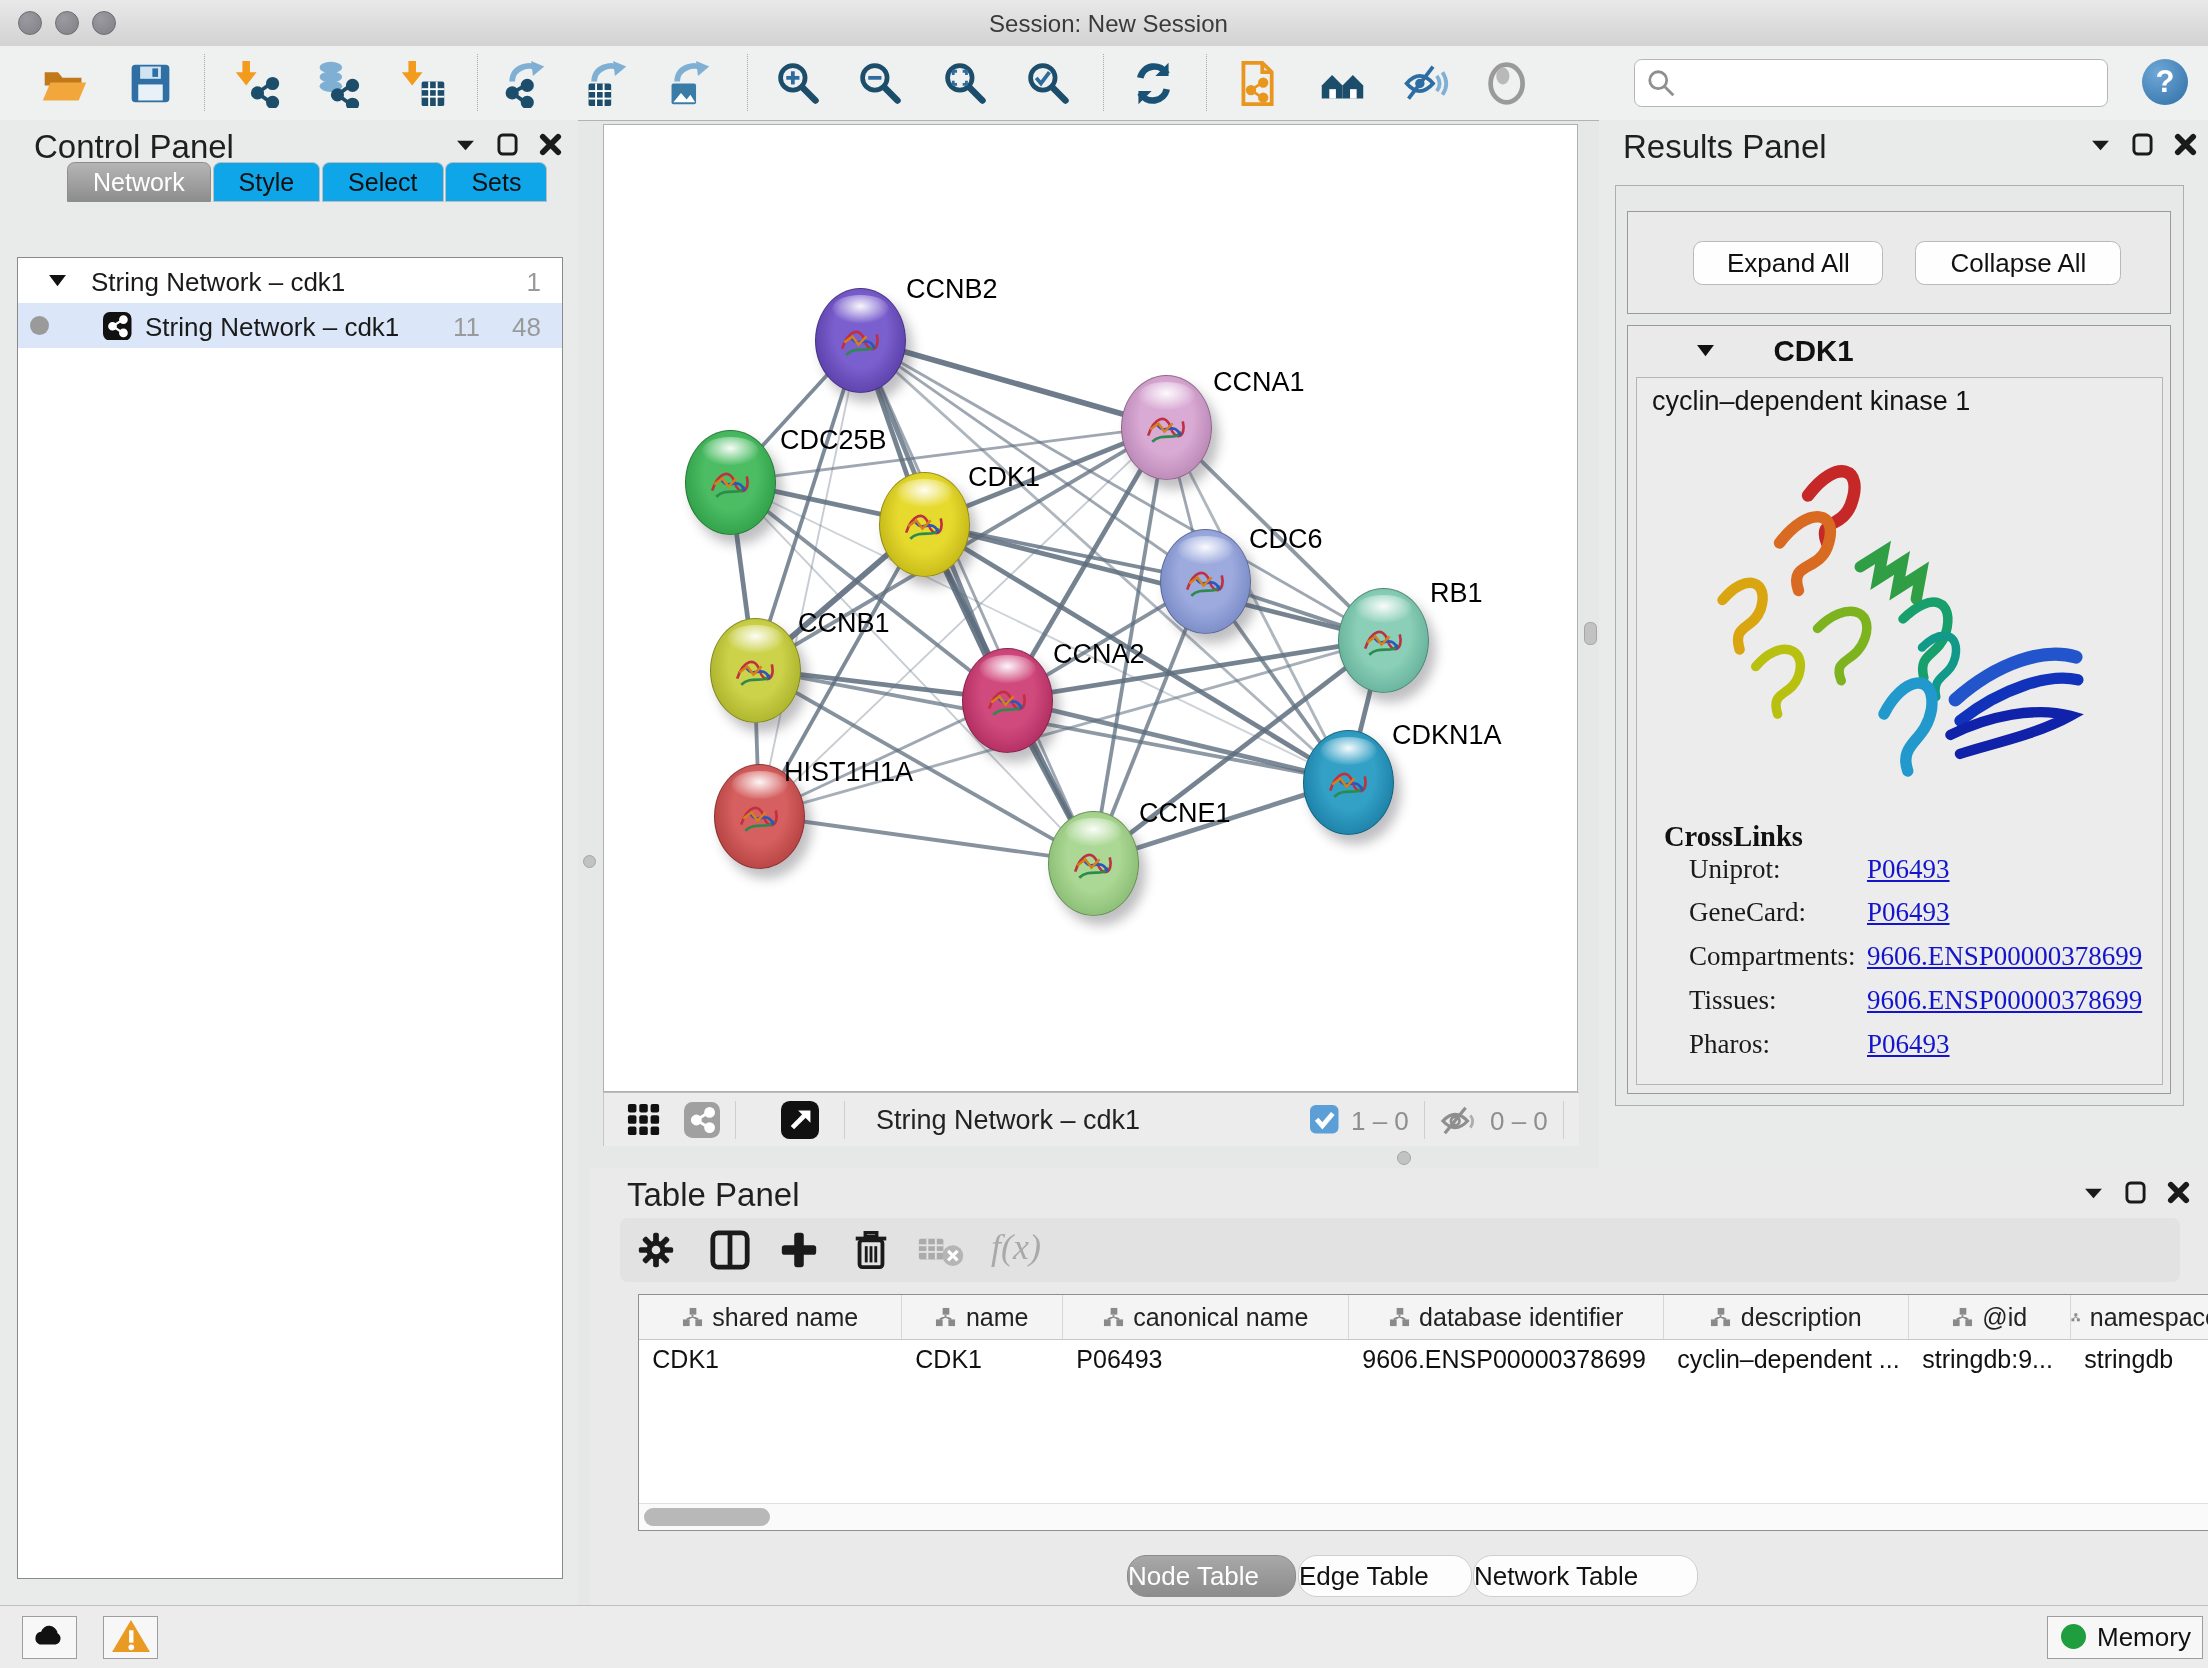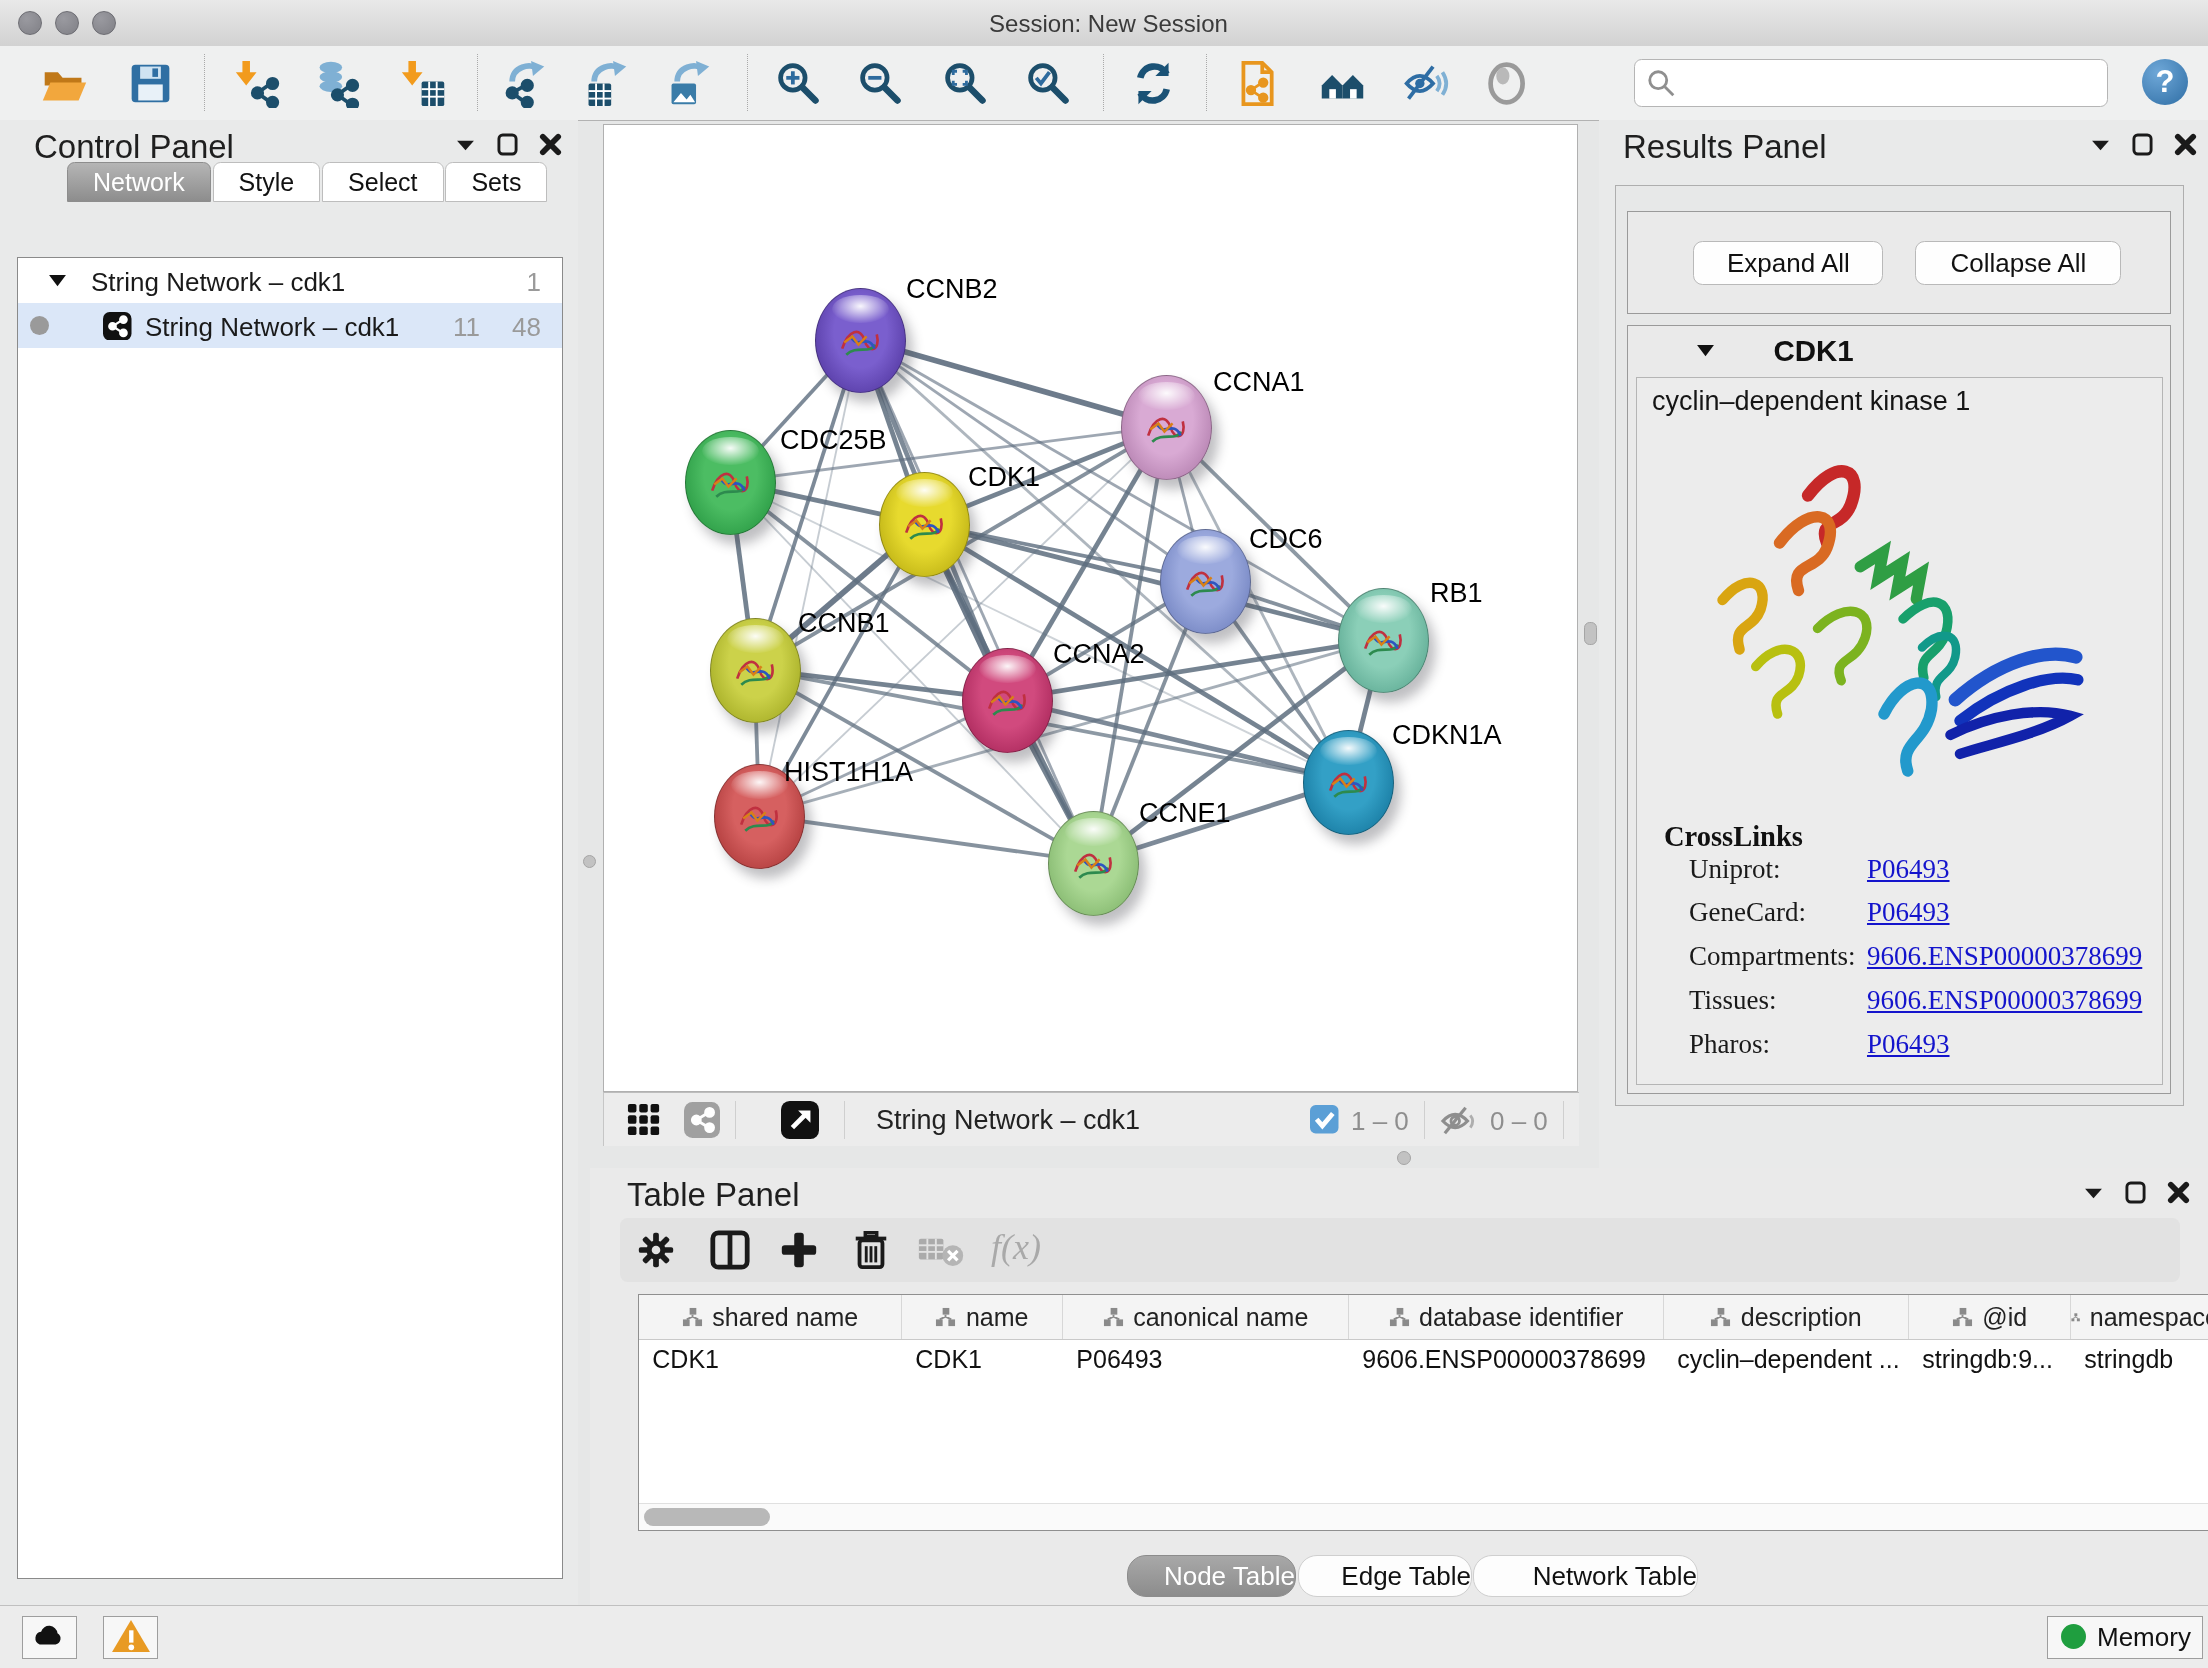--- a/index.html
+++ b/index.html
@@ -13,21 +13,21 @@
   .toolbar{left:0;top:46px;width:2208px;height:74px;background:#eff0f0;border-bottom:1px solid #b2b2b2;}
   .tbi{position:absolute;top:13.3px;width:49px;height:49px;}
   .tbdiv{position:absolute;top:7.6px;height:57px;border-left:1.9px dotted #a9a9a9;width:0;}
   .searchbox{position:absolute;left:1634px;top:13.3px;width:472px;height:46px;background:#fff;border:1px solid #b5b5b5;border-radius:7.6px;}
   .help{position:absolute;left:2142px;top:13.3px;width:46px;height:46px;border-radius:50%;background:radial-gradient(circle at 35% 30%,#6fa8d8,#2e6da4);color:#fff;font-size:31px;font-weight:bold;text-align:center;line-height:46px;}
   
   .pheadtxt{font-size:33px;color:#1f1f1f;}
   .phicons{position:absolute;display:flex;gap:21px;align-items:center;}
   
   .cpanel{left:0;top:120px;width:578px;height:1486px;background:#e9eaea;}
-  .tab{display:inline-block;height:38px;line-height:38px;padding:0 25px;font-size:25px;border:1px solid #bdbdbd;background:#ffffff;color:#111;border-radius:7.6px 7.6px 0 0;margin-right:1.9px;}
+  .tab{display:inline-block;height:38px;line-height:38px;padding:0 25px;font-size:25px;border:1px solid #bdbdbd;background:#0ea5e9;color:#111;border-radius:7.6px 7.6px 0 0;margin-right:1.9px;}
   .tab.sel{background:linear-gradient(#b5b5b5,#8d8d8d);color:#fff;border-color:#8d8d8d;}
   .treebox{position:absolute;left:17px;top:137px;width:544px;height:1320px;background:#fff;border:1.9px solid #8a8a8a;}
   .trow{position:relative;height:45px;font-size:26px;color:#1a1a1a;}
   .trow.sel{background:#dbe7f8;}
   .tcount{position:absolute;color:#9a9a9a;}
   
   .canvas{left:603px;top:124px;width:975px;height:968px;background:#ffffff;border:1px solid #b0b0b0;box-sizing:border-box;}
   .nlabel{position:absolute;font-size:27px;color:#000;white-space:nowrap;}
   .node{position:absolute;width:89px;height:103px;border-radius:50%;border:1px solid rgba(0,0,0,.28);box-shadow:6.7px 9.5px 11.4px rgba(60,60,70,.33);}
   .node svg{position:absolute;left:13.3px;top:21px;}
@@ -49,21 +49,21 @@
   .xl-val{position:absolute;left:230px;font-size:27px;color:#1414cc;text-decoration:underline;}
   
   .tpanel{left:590px;top:1168px;width:1619px;height:438px;background:#eaeaea;}
   .ttool{position:absolute;left:30px;top:50px;width:1560px;height:64px;background:#e2e2e2;border-radius:7.6px;}
   .table{position:absolute;left:27px;top:126px;width:1581px;height:235px;background:#fff;border:1.9px solid #8f8f8f;overflow:hidden;margin-left:21px;}
   .thead{position:absolute;left:0;top:0;height:44px;background:#f4f4f4;border-bottom:1px solid #c9c9c9;display:flex;}
   .th{position:relative;height:44px;border-right:1px solid #d7d7d7;display:flex;align-items:center;justify-content:center;gap:9.5px;font-size:25px;color:#222;overflow:hidden;white-space:nowrap;box-sizing:border-box;}
   .td{position:relative;height:40px;font-size:25px;color:#111;display:flex;align-items:center;padding-left:13.3px;box-sizing:border-box;overflow:hidden;white-space:nowrap;}
   .hscroll{position:absolute;left:0;bottom:0;width:100%;height:26px;background:#fafafa;border-top:1px solid #e0e0e0;}
   .hthumb{position:absolute;left:4.8px;top:3.8px;width:126px;height:18px;border-radius:9.5px;background:#b8b8b8;}
-  .btab{position:absolute;top:387px;height:40px;background:#fdfdfd;border:1px solid #cfcfcf;font-size:26px;color:#111;text-align:right;border-radius:19px;}
+  .btab{position:absolute;top:387px;height:40px;background:#fdfdfd;border:1px solid #cfcfcf;font-size:26px;color:#111;text-align:left;border-radius:19px;}
   .btab.sel{background:linear-gradient(#a8a8a8,#8c8c8c);color:#fff;border-color:#8c8c8c;}
   
   .statusbar{left:0;top:1605px;width:2208px;height:63px;background:#ececec;border-top:1px solid #c0c0c0;}
   .sbtn{position:absolute;top:9.5px;height:43px;background:#f7f7f7;border:1.9px solid #9e9e9e;box-sizing:border-box;}
   .grip{position:absolute;border-radius:50%;background:#c2c2c2;border:1px solid #a5a5a5;}
 </style>
 </head>
 <body>
 
 <div class="window">

